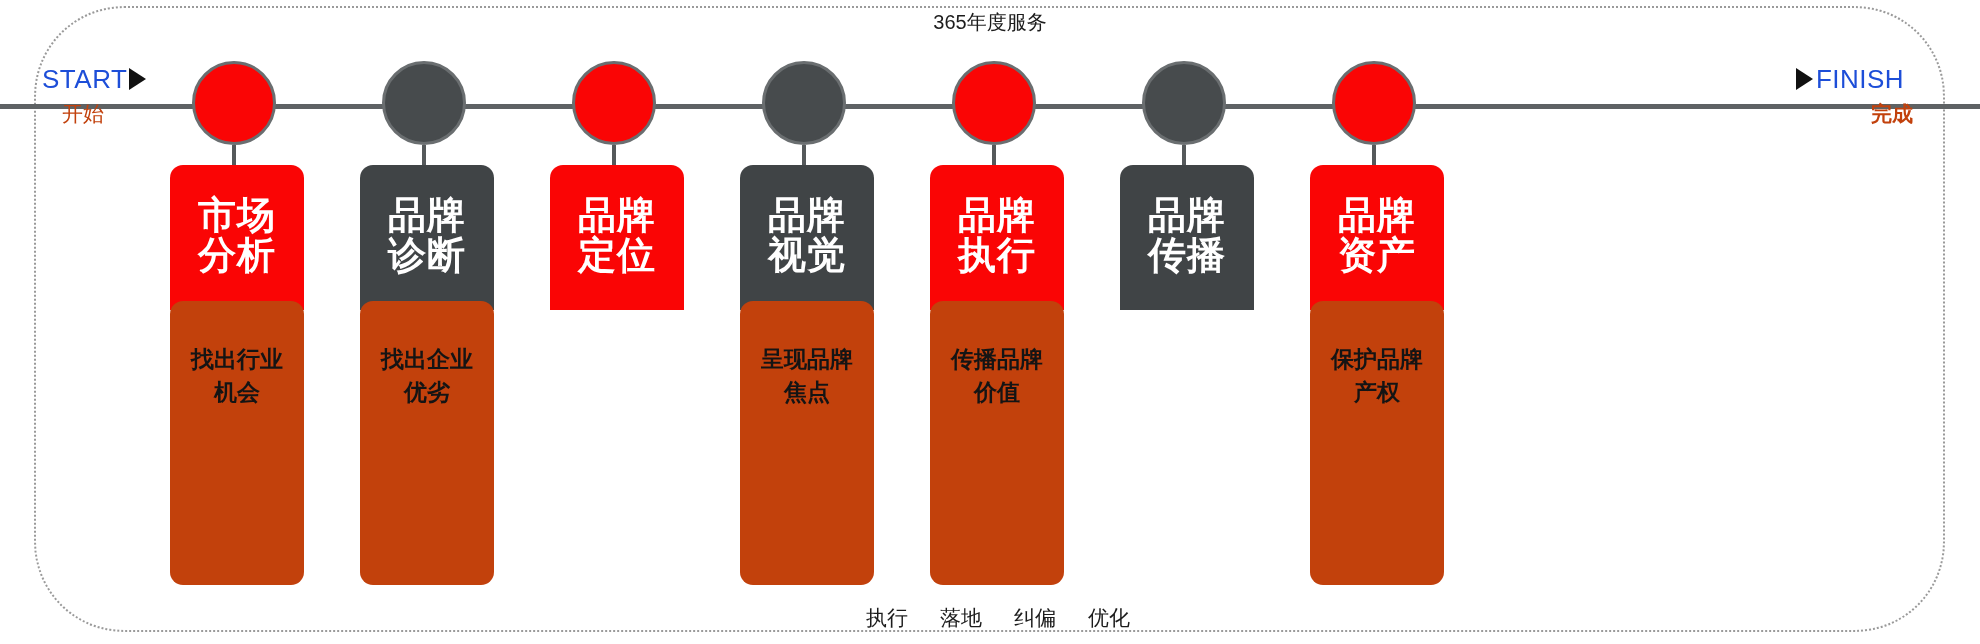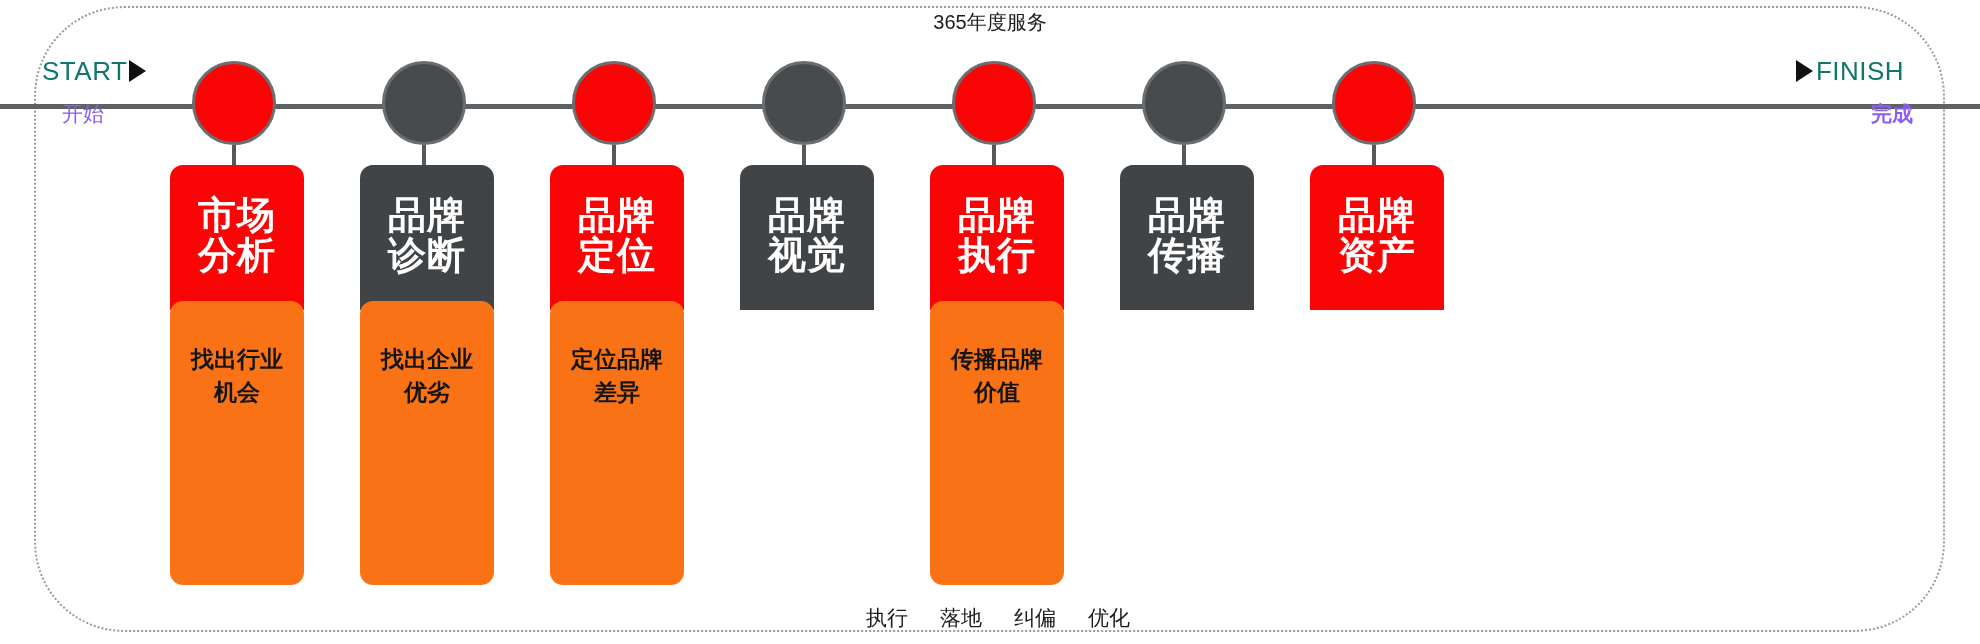--- a/index.html
+++ b/index.html
@@ -42,33 +42,33 @@
   }
 
   
   .endcap {
     position: absolute;
     width: 160px;
     text-align: center;
   }
   .endcap .latin {
     position: absolute;
-    top: 0px;
+    top: 8px;
     width: 160px;
     font-size: 26px;
     letter-spacing: 0.5px;
-    color: #0f766e;
+    color: #1d4ed8;
     white-space: nowrap;
   }
   .endcap .cn {
     position: absolute;
     top: 44px;
     width: 160px;
     font-size: 21px;
-    color: #8b5cf6;
+    color: #c2410c;
     white-space: nowrap;
   }
   #startcap { left: 42px; top: 56px; }
   #finishcap { left: 1770px; top: 56px; }
   #startcap .latin, #startcap .cn { text-align: left; }
   #finishcap .latin, #finishcap .cn { text-align: center; }
   #startcap .cn { padding-left: 20px; }
   #finishcap .cn { padding-left: 42px; font-weight: bold; }
   .tri {
     display: inline-block;
@@ -159,21 +159,21 @@
     text-align: right;
     letter-spacing: 1px;
     padding-bottom: 4px;
   }
   .card-body {
     position: absolute;
     left: 0;
     top: 136px;
     width: 134px;
     height: 284px;
-    background: #f97316;
+    background: #c2410c;
     border-radius: 13px;
     box-sizing: border-box;
     padding-top: 42px;
   }
   .card-desc {
     color: #141414;
     font-size: 23px;
     font-weight: bold;
     line-height: 1.45;
     text-align: center;
@@ -245,39 +245,39 @@
   <div class="node" style="left:522px">
     <div class="dot red"></div>
     <div class="stem"></div>
     <div class="card">
       <div class="card-top red">
         <div class="card-title">
           <div>品牌</div>
           <div>定位</div>
         </div>
       </div>
-      <div class="card-body">
-        <div class="card-desc">
-          <div>定位品牌</div>
-          <div>差异</div>
-        </div>
-      </div>
     </div>
   </div>
 
   <div class="node" style="left:712px">
     <div class="dot dark"></div>
     <div class="stem"></div>
     <div class="card">
       <div class="card-top dark">
         <div class="card-title">
           <div>品牌</div>
           <div>视觉</div>
         </div>
       </div>
+      <div class="card-body">
+        <div class="card-desc">
+          <div>呈现品牌</div>
+          <div>焦点</div>
+        </div>
+      </div>
     </div>
   </div>
 
   <div class="node" style="left:902px">
     <div class="dot red"></div>
     <div class="stem"></div>
     <div class="card">
       <div class="card-top red">
         <div class="card-title">
           <div>品牌</div>
@@ -309,16 +309,22 @@
   <div class="node" style="left:1282px">
     <div class="dot red"></div>
     <div class="stem"></div>
     <div class="card">
       <div class="card-top red">
         <div class="card-title">
           <div>品牌</div>
           <div>资产</div>
         </div>
       </div>
+      <div class="card-body">
+        <div class="card-desc">
+          <div>保护品牌</div>
+          <div>产权</div>
+        </div>
+      </div>
     </div>
   </div>
 
 </div>
 
 </body></html>

